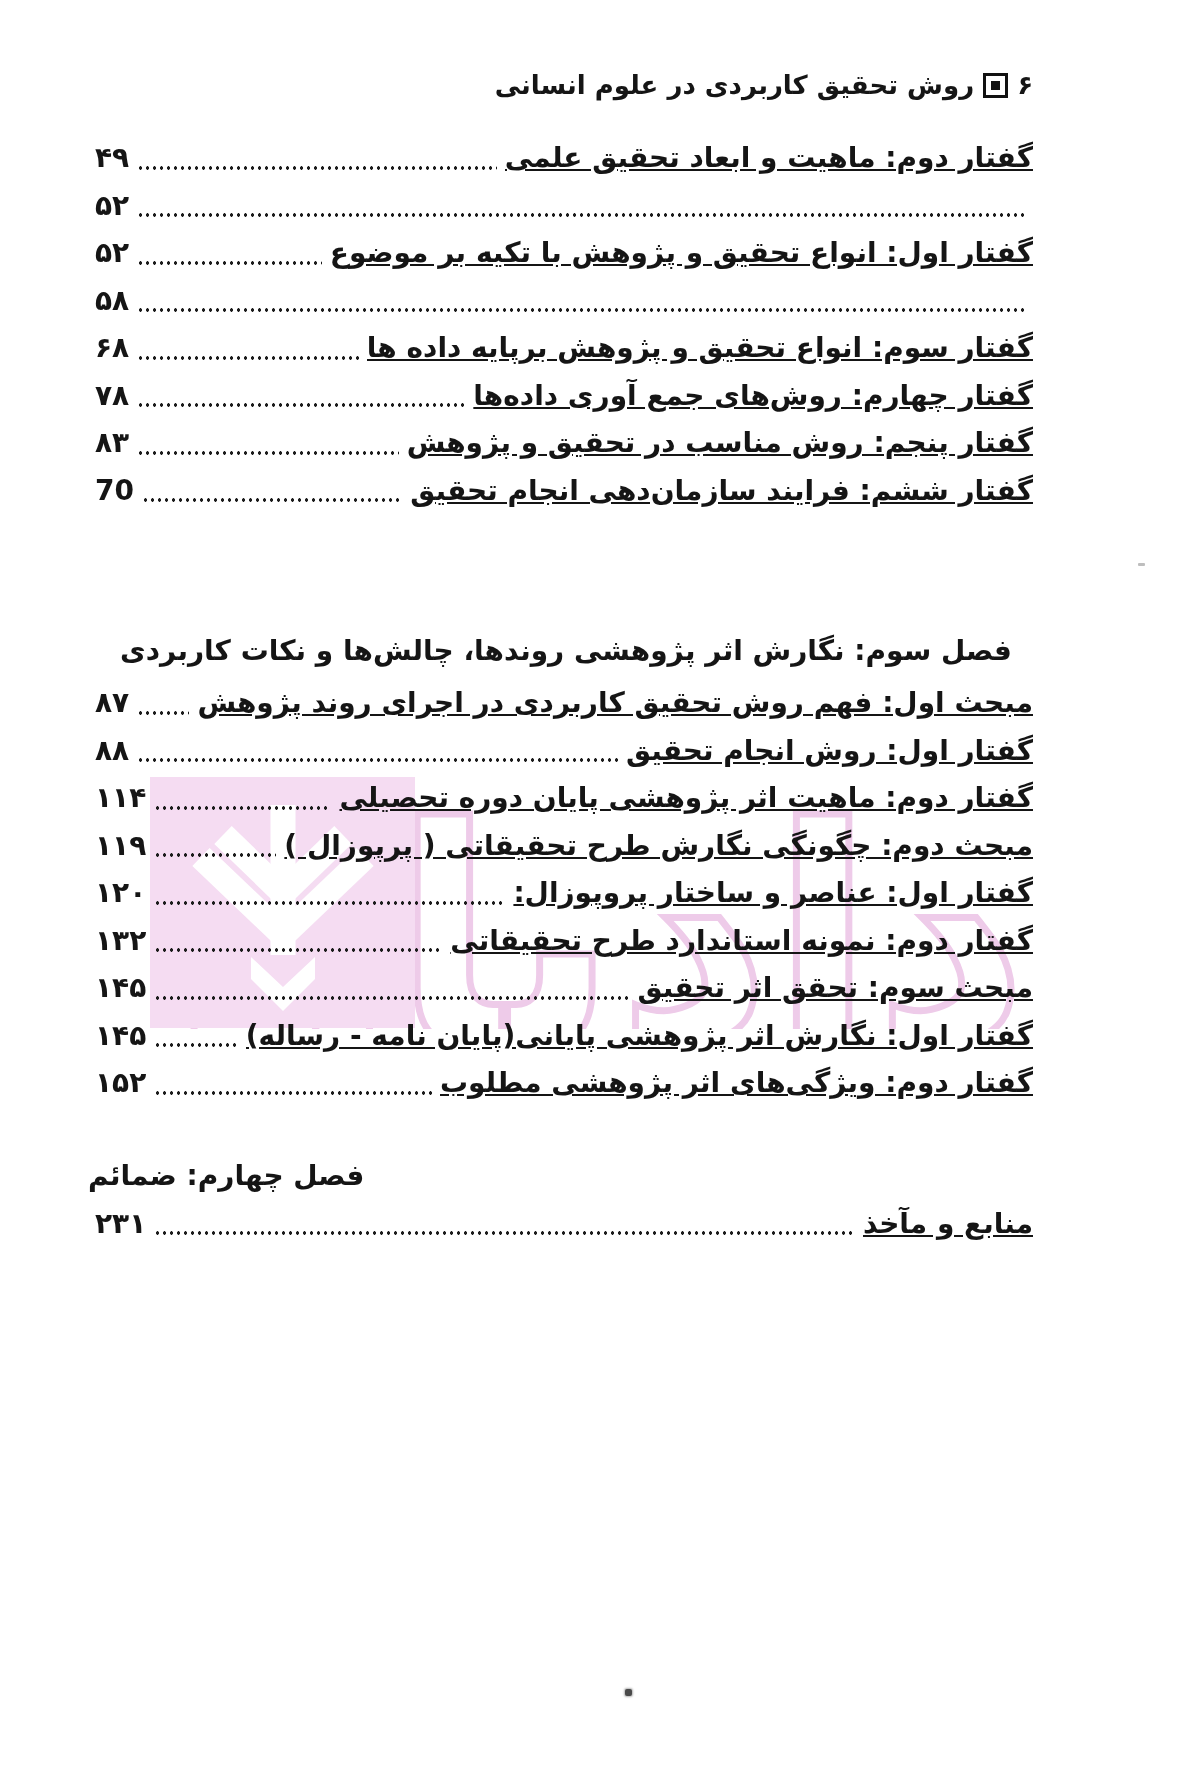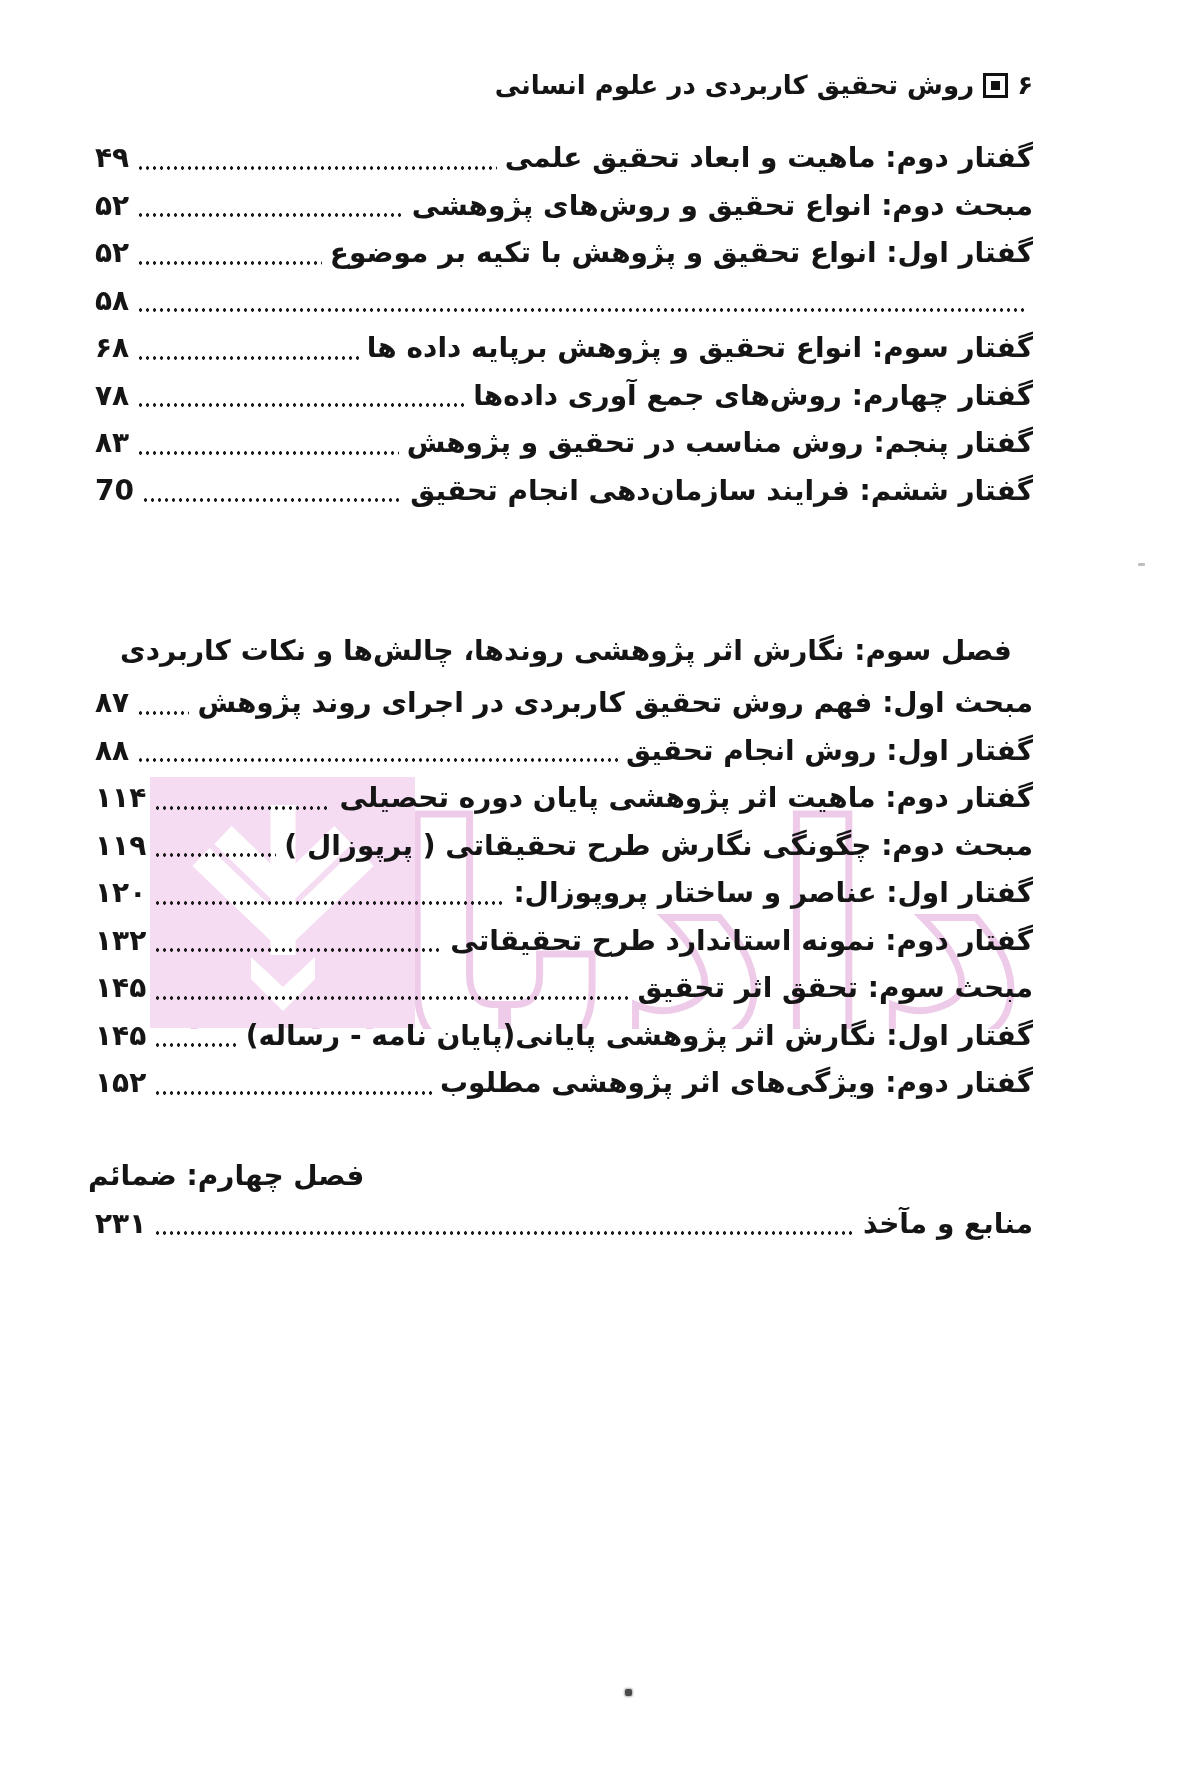--- a/index.html
+++ b/index.html
@@ -77,21 +77,21 @@
     flex: 0 0 auto;
   }
   .sq-in { width: 9px; height: 9px; background: #111; }
 
   .toc-row {
     height: 47.5px;
     display: flex;
     align-items: center;
     font-size: 28px;
   }
-  .toc-title { white-space: nowrap; flex: 0 1 auto; overflow: hidden; }
+  .toc-title { white-space: nowrap; flex: 0 1 auto; overflow: hidden; text-decoration: underline; }
   .toc-dots {
     flex: 1 1 auto;
     min-width: 18px;
     height: 4px;
     margin: 0 8px;
     transform: translateY(10px);
     background-image: radial-gradient(circle, #1c1c1c 1.55px, transparent 1.9px);
     background-size: 7px 4px;
     background-repeat: repeat-x;
     background-position: left center;
@@ -151,21 +151,20 @@
       <span>روش تحقیق کاربردی در علوم انسانی</span>
     </header>
 
     <div id="sec1" class="toc-block">
         <div class="toc-row">
           <span class="toc-title">گفتار دوم: ماهیت و ابعاد تحقیق علمی</span>
           <span class="toc-dots"></span>
           <span class="toc-page">۴۹</span>
         </div>
         <div class="toc-row">
-          <span class="toc-title">مبحث دوم: انواع تحقیق و روش‌های پژوهشی</span>
           <span class="toc-dots"></span>
           <span class="toc-page">۵۲</span>
         </div>
         <div class="toc-row">
           <span class="toc-title">گفتار اول: انواع تحقیق و پژوهش با تکیه بر موضوع</span>
           <span class="toc-dots"></span>
           <span class="toc-page">۵۲</span>
         </div>
         <div class="toc-row">
           <span class="toc-dots"></span>

